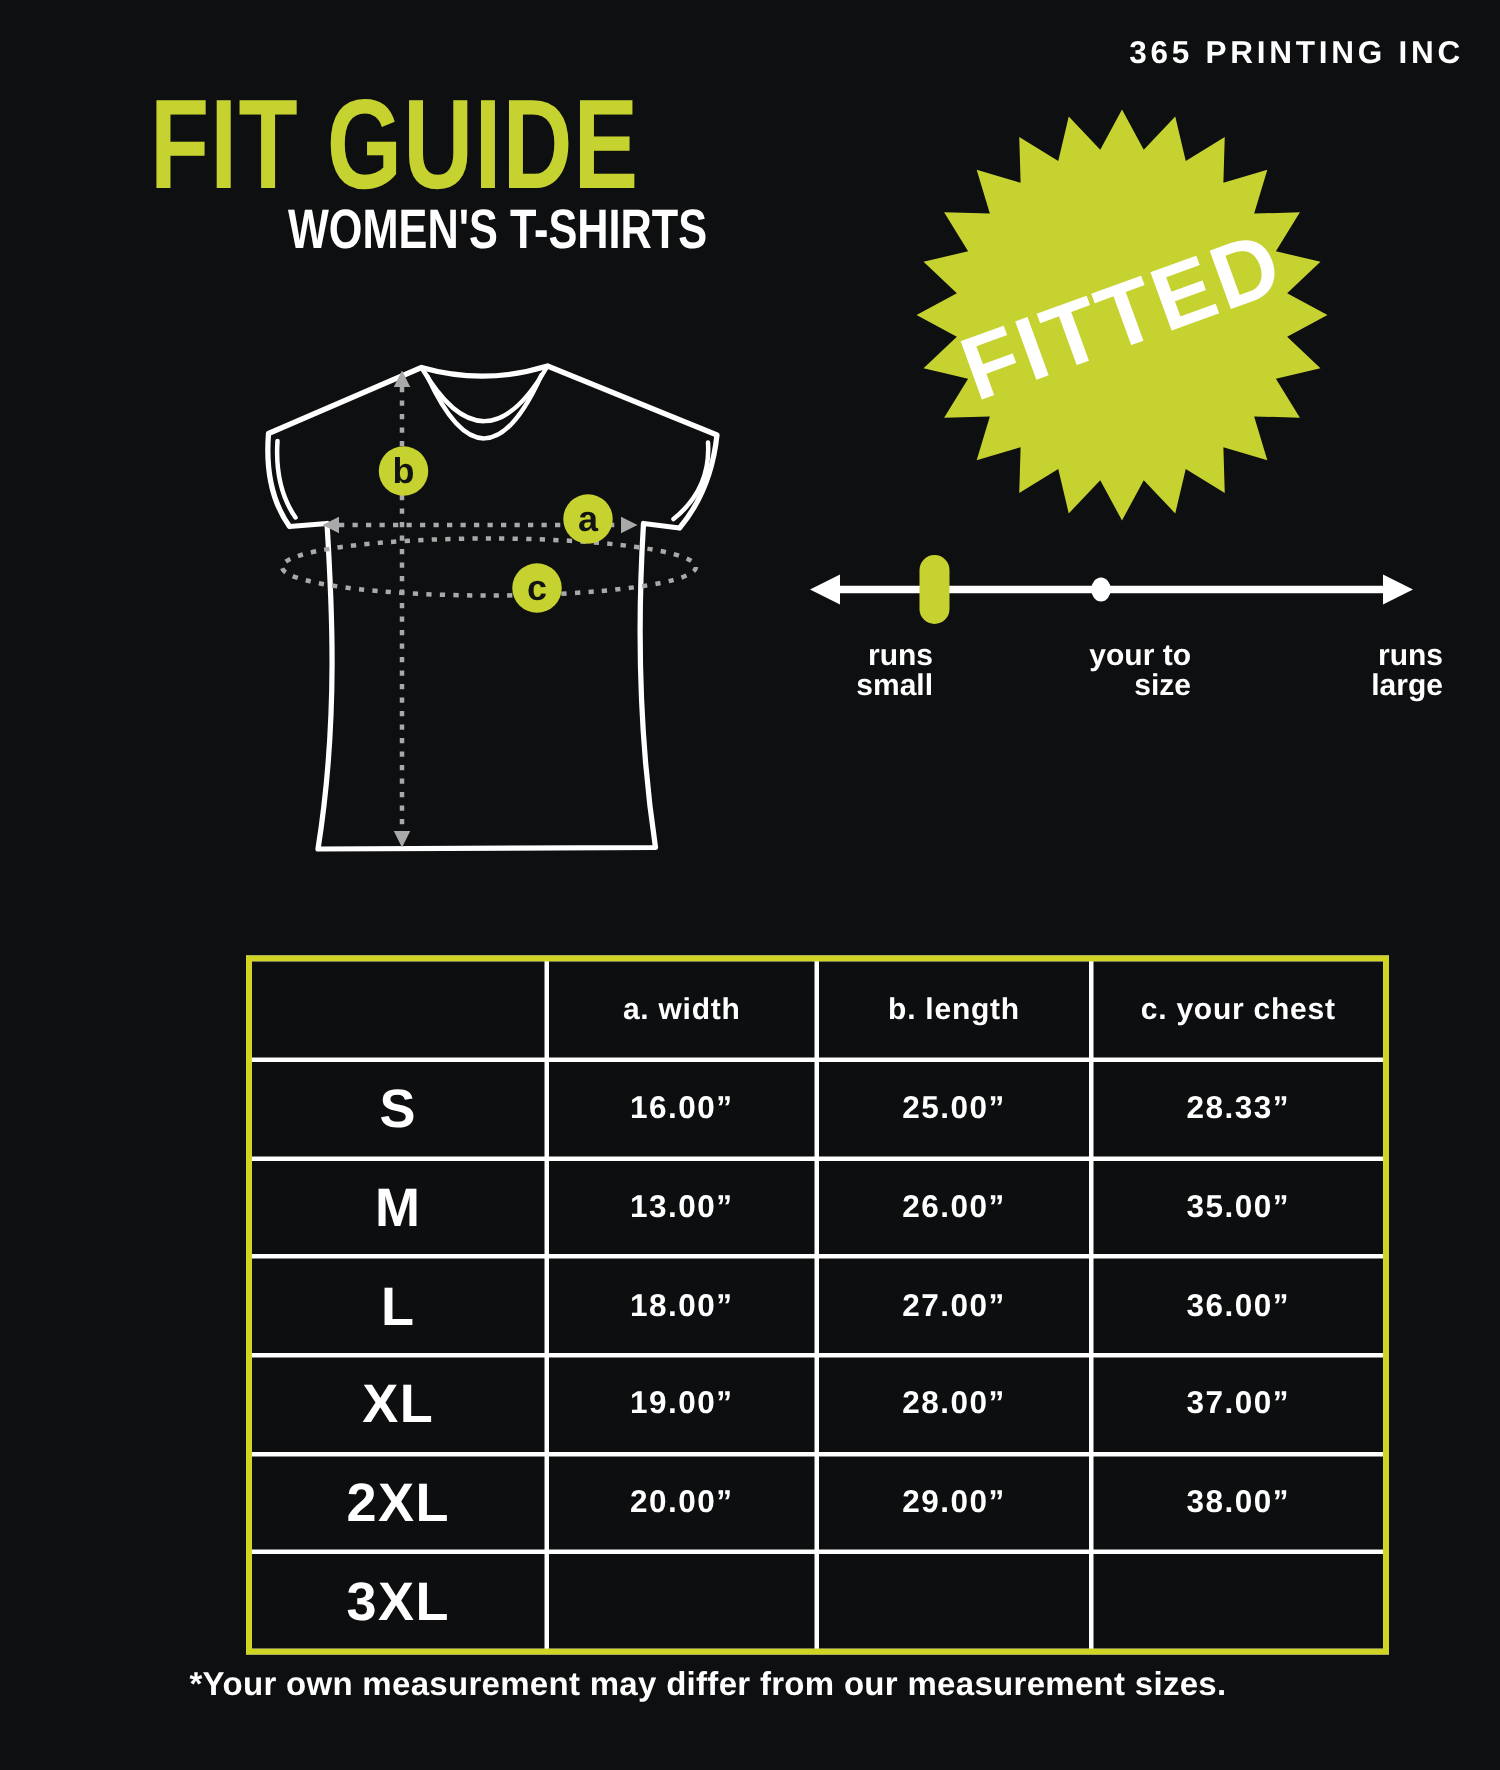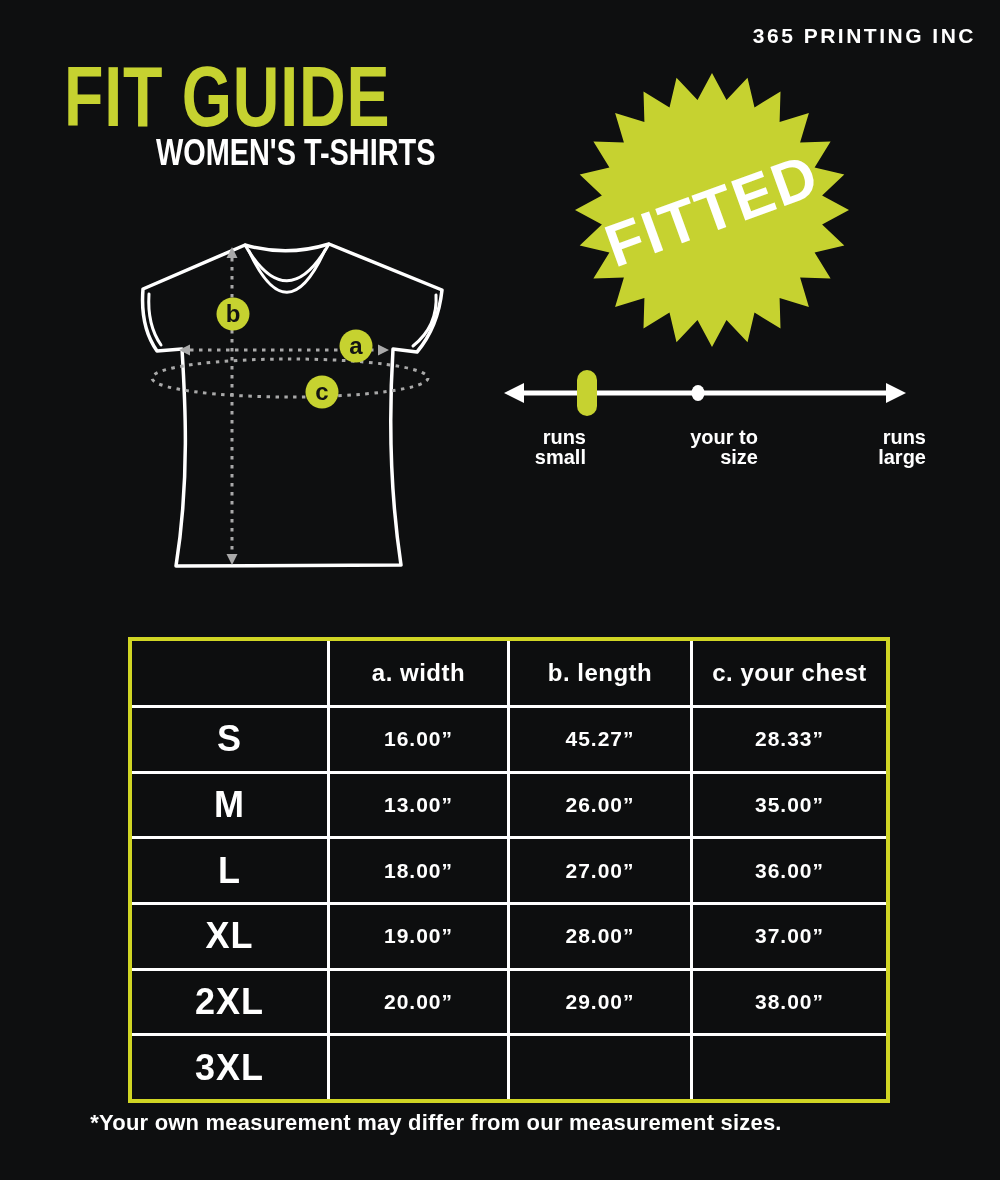--- a/index.html
+++ b/index.html
@@ -5,21 +5,21 @@
   html,body{margin:0;padding:0;}
   body{
     width:1000px;height:1180px;
     background:#0e0f10;
     font-family:"Liberation Sans", sans-serif;
     color:#ffffff;
     position:relative;
     overflow:hidden;
     -webkit-font-smoothing:antialiased;
   }
-  .page{position:absolute;inset:0;}
+  .page{position:absolute;inset:0;margin-left:36px;}
 
   .brand{
     position:absolute;top:24px;right:24px;
     font-size:21px;font-weight:bold;letter-spacing:2.5px;
     white-space:nowrap;
   }
 
   .title{
     position:absolute;left:64px;top:54px;
     font-size:85px;font-weight:bold;line-height:1;
@@ -72,21 +72,21 @@
     grid-template-columns:195px 177px 180px 1fr;
     grid-template-rows:64px repeat(6,1fr);
     gap:3px;
     background:#ffffff;
   }
   .cell{
     background:#0d0e0f;
     display:flex;align-items:center;justify-content:center;
     font-weight:bold;
   }
-  .cell.header{font-size:24px;letter-spacing:0.5px;}
+  .cell.header{font-size:20px;letter-spacing:0.5px;}
   .cell.size{font-size:36px;letter-spacing:1px;}
   .cell.val{font-size:21px;letter-spacing:1px;}
 
   .footnote{
     position:absolute;left:0;top:1110px;width:872px;
     text-align:center;font-size:22px;font-weight:bold;letter-spacing:0.2px;
   }
 </style>
 </head>
 <body>
@@ -163,21 +163,21 @@
 large</div>
 
   <div class="size-table">
     <div class="cell header"></div>
     <div class="cell header">a. width</div>
     <div class="cell header">b. length</div>
     <div class="cell header">c. your chest</div>
 
     <div class="cell size">S</div>
     <div class="cell val">16.00”</div>
-    <div class="cell val">45.27”</div>
+    <div class="cell val">25.00”</div>
     <div class="cell val">28.33”</div>
 
     <div class="cell size">M</div>
     <div class="cell val">13.00”</div>
     <div class="cell val">26.00”</div>
     <div class="cell val">35.00”</div>
 
     <div class="cell size">L</div>
     <div class="cell val">18.00”</div>
     <div class="cell val">27.00”</div>

